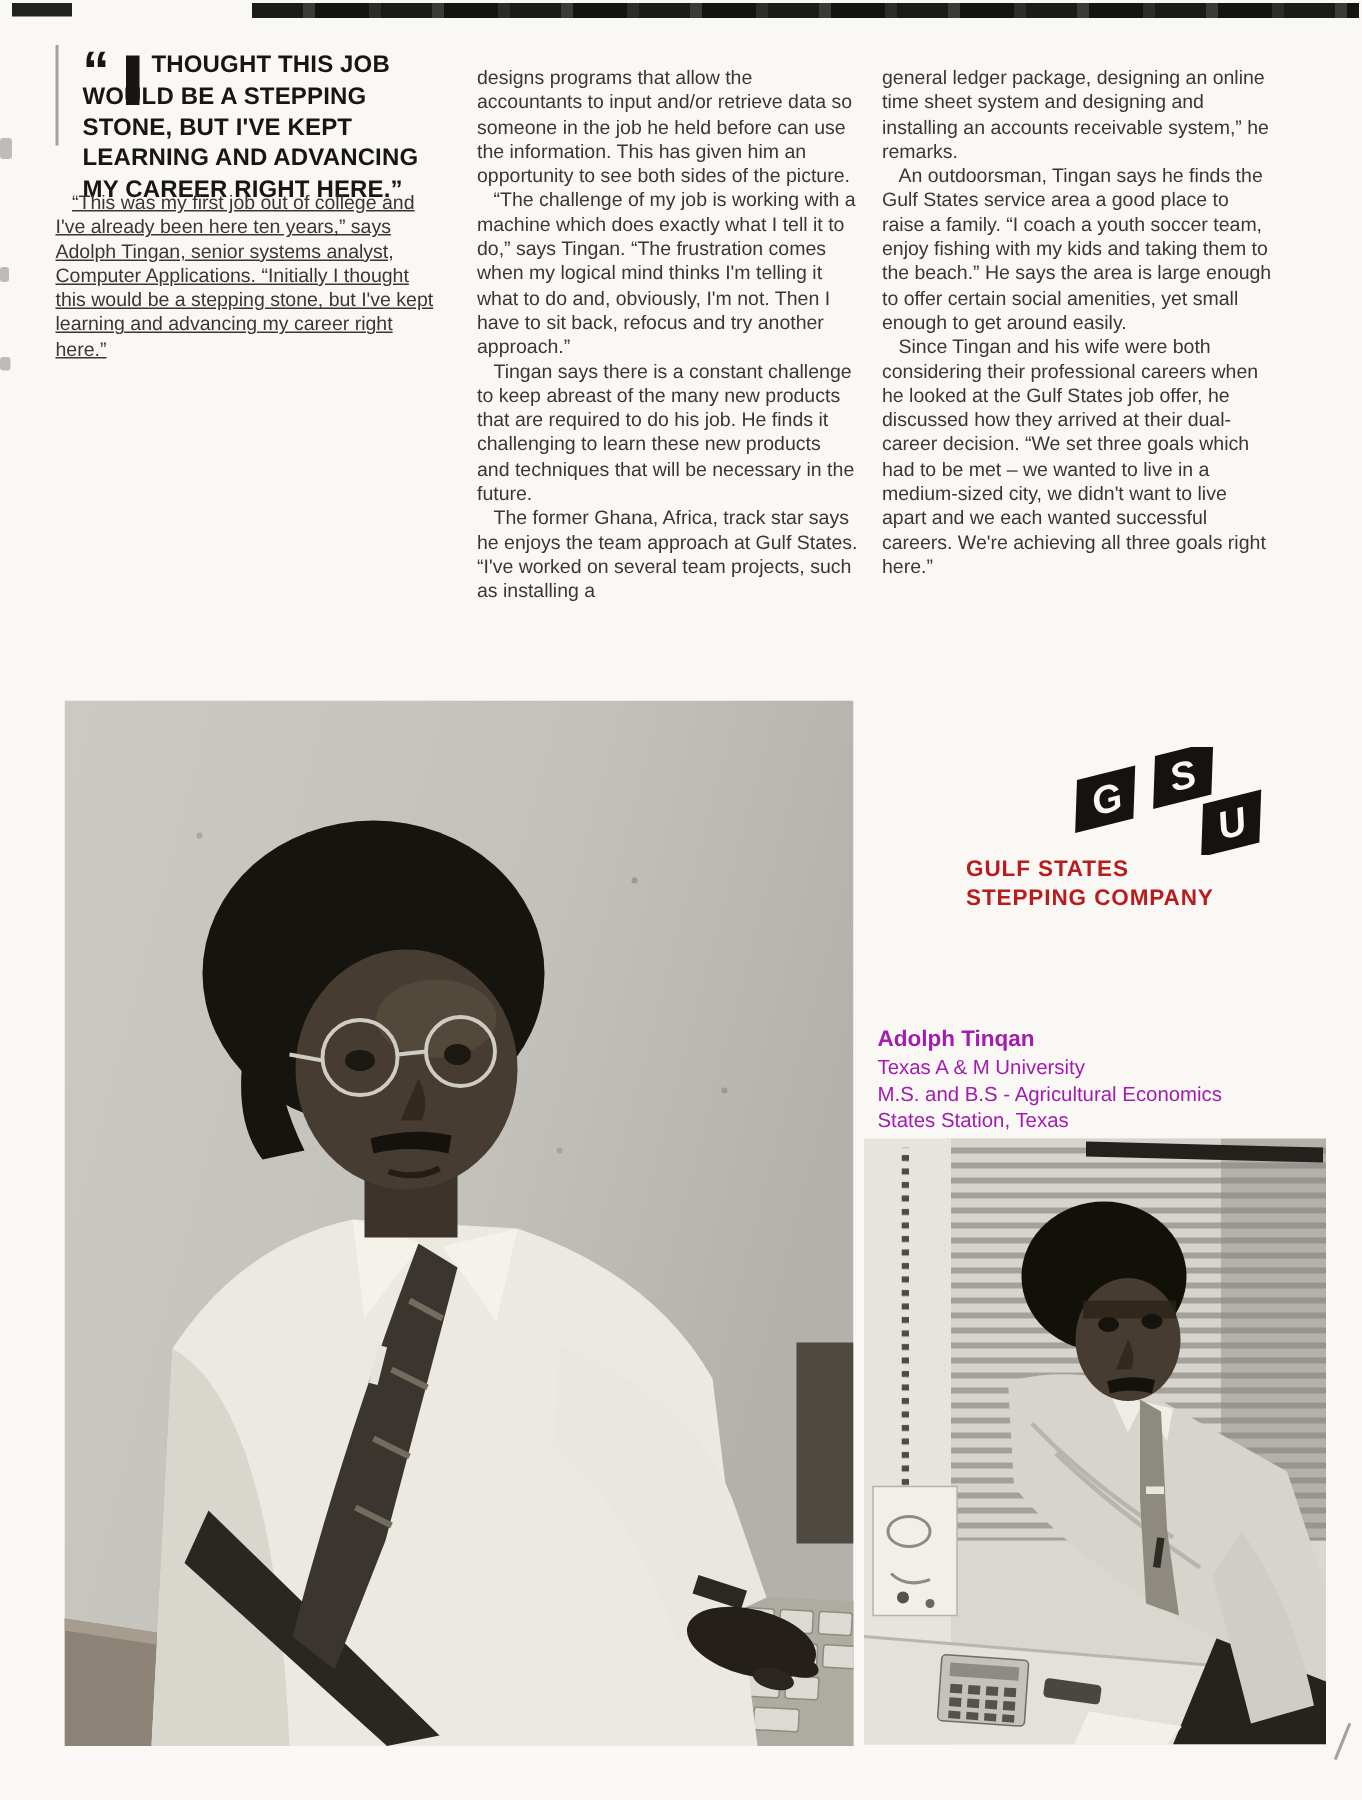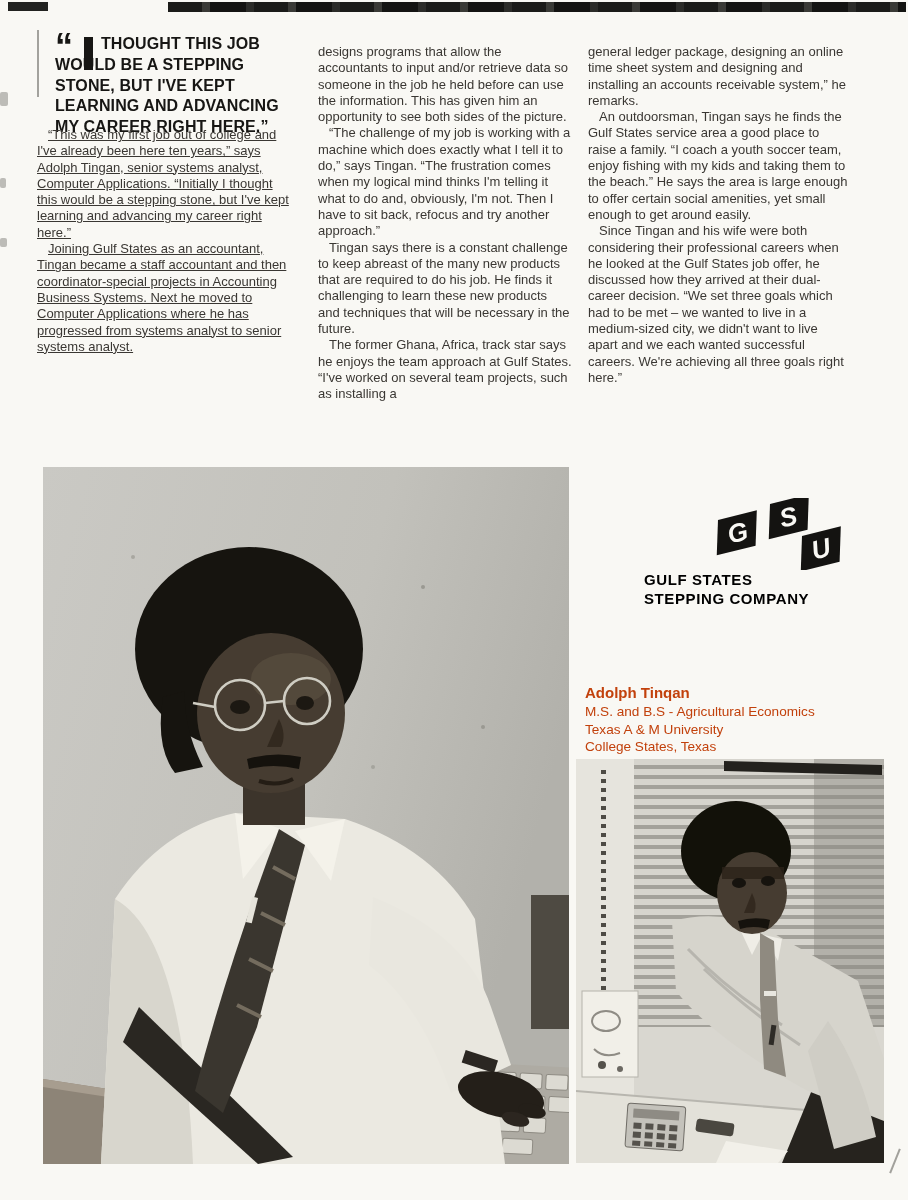--- a/index.html
+++ b/index.html
@@ -23,24 +23,24 @@
   
   .bodycol{position:absolute;font-size:13px;line-height:16.3px;color:#3a3733;}
   .bodycol p{margin:0;text-indent:11px;}
   .bodycol.cont p:first-child{text-indent:0;}
   #col1{left:37px;top:127px;width:252px;text-decoration:underline;}
   #col2{left:318px;top:44px;width:254px;}
   #col3{left:588px;top:44px;width:262px;}
 
   
   .logo{position:absolute;left:640px;top:498px;width:235px;height:115px;}
-  .logo-name{position:absolute;left:4px;top:72px;font-size:15px;font-weight:bold;letter-spacing:0.6px;color:#000000;line-height:19px;}
-
-  
-  .caption{position:absolute;left:585px;top:684px;width:300px;color:#c2410c;}
+  .logo-name{position:absolute;left:4px;top:72px;font-size:15px;font-weight:bold;letter-spacing:0.6px;color:#b91c1c;line-height:19px;}
+
+  
+  .caption{position:absolute;left:585px;top:684px;width:300px;color:#a21caf;}
   .caption .name{font-size:15px;font-weight:bold;margin:0 0 2px 0;}
   .caption .line{font-size:13.6px;line-height:17.6px;margin:0;}
 
   .photo{position:absolute;display:block;}
   #photo-main{left:43px;top:467px;}
   #photo-secondary{left:576px;top:759px;}
 </style>
 </head>
 <body>
 
@@ -55,21 +55,20 @@
   <div class="artifact-slash"></div>
 
   <div class="headline">
     <span class="hl-quote">“</span>
     <span class="hl-bar"></span>
     <div class="hl-text">THOUGHT THIS JOB WOULD BE A STEPPING STONE, BUT I'VE KEPT LEARNING AND ADVANCING MY CAREER RIGHT HERE.”</div>
   </div>
 
   <div class="bodycol" id="col1">
       <p>“This was my first job out of college and I've already been here ten years,” says Adolph Tingan, senior systems analyst, Computer Applications. “Initially I thought this would be a stepping stone, but I've kept learning and advancing my career right here.”</p>
-      <p>Joining Gulf States as an accountant, Tingan became a staff accountant and then coordinator-special projects in Accounting Business Systems. Next he moved to Computer Applications where he has progressed from systems analyst to senior systems analyst.</p>
     </div>
   <div class="bodycol cont" id="col3">
       <p>general ledger package, designing an online time sheet system and designing and installing an accounts receivable system,” he remarks.</p>
       <p>An outdoorsman, Tingan says he finds the Gulf States service area a good place to raise a family. “I coach a youth soccer team, enjoy fishing with my kids and taking them to the beach.” He says the area is large enough to offer certain social amenities, yet small enough to get around easily.</p>
       <p>Since Tingan and his wife were both considering their professional careers when he looked at the Gulf States job offer, he discussed how they arrived at their dual-career decision. “We set three goals which had to be met – we wanted to live in a medium-sized city, we didn't want to live apart and we each wanted successful careers. We're achieving all three goals right here.”</p>
     </div>
   <div class="bodycol cont" id="col2">
       <p>designs programs that allow the accountants to input and/or retrieve data so someone in the job he held before can use the information. This has given him an opportunity to see both sides of the picture.</p>
       <p>“The challenge of my job is working with a machine which does exactly what I tell it to do,” says Tingan. “The frustration comes when my logical mind thinks I'm telling it what to do and, obviously, I'm not. Then I have to sit back, refocus and try another approach.”</p>
       <p>Tingan says there is a constant challenge to keep abreast of the many new products that are required to do his job. He finds it challenging to learn these new products and techniques that will be necessary in the future.</p>
@@ -187,23 +186,23 @@
       </g>
     </svg>
     <div class="logo-name">
       <div>GULF STATES</div>
       <div>STEPPING COMPANY</div>
     </div>
   </div>
 
   <div class="caption">
     <p class="name">Adolph Tinqan</p>
+    <p class="line">Texas A &amp; M University</p>
     <p class="line">M.S. and B.S - Agricultural Economics</p>
-    <p class="line">Texas A &amp; M University</p>
-    <p class="line">College States, Texas</p>
+    <p class="line">States Station, Texas</p>
   </div>
 
   <svg class="photo" id="photo-secondary" width="308" height="404" viewBox="0 0 308 404" role="img">
     <defs>
       <pattern id="blinds" width="10" height="10" patternUnits="userSpaceOnUse">
         <rect width="10" height="10" fill="#d6d4cd"></rect>
         <rect y="6" width="10" height="4" fill="#a3a19a"></rect>
       </pattern>
       <pattern id="dots" width="8" height="9" patternUnits="userSpaceOnUse">
         <rect width="8" height="9" fill="#e6e4dd"></rect>

